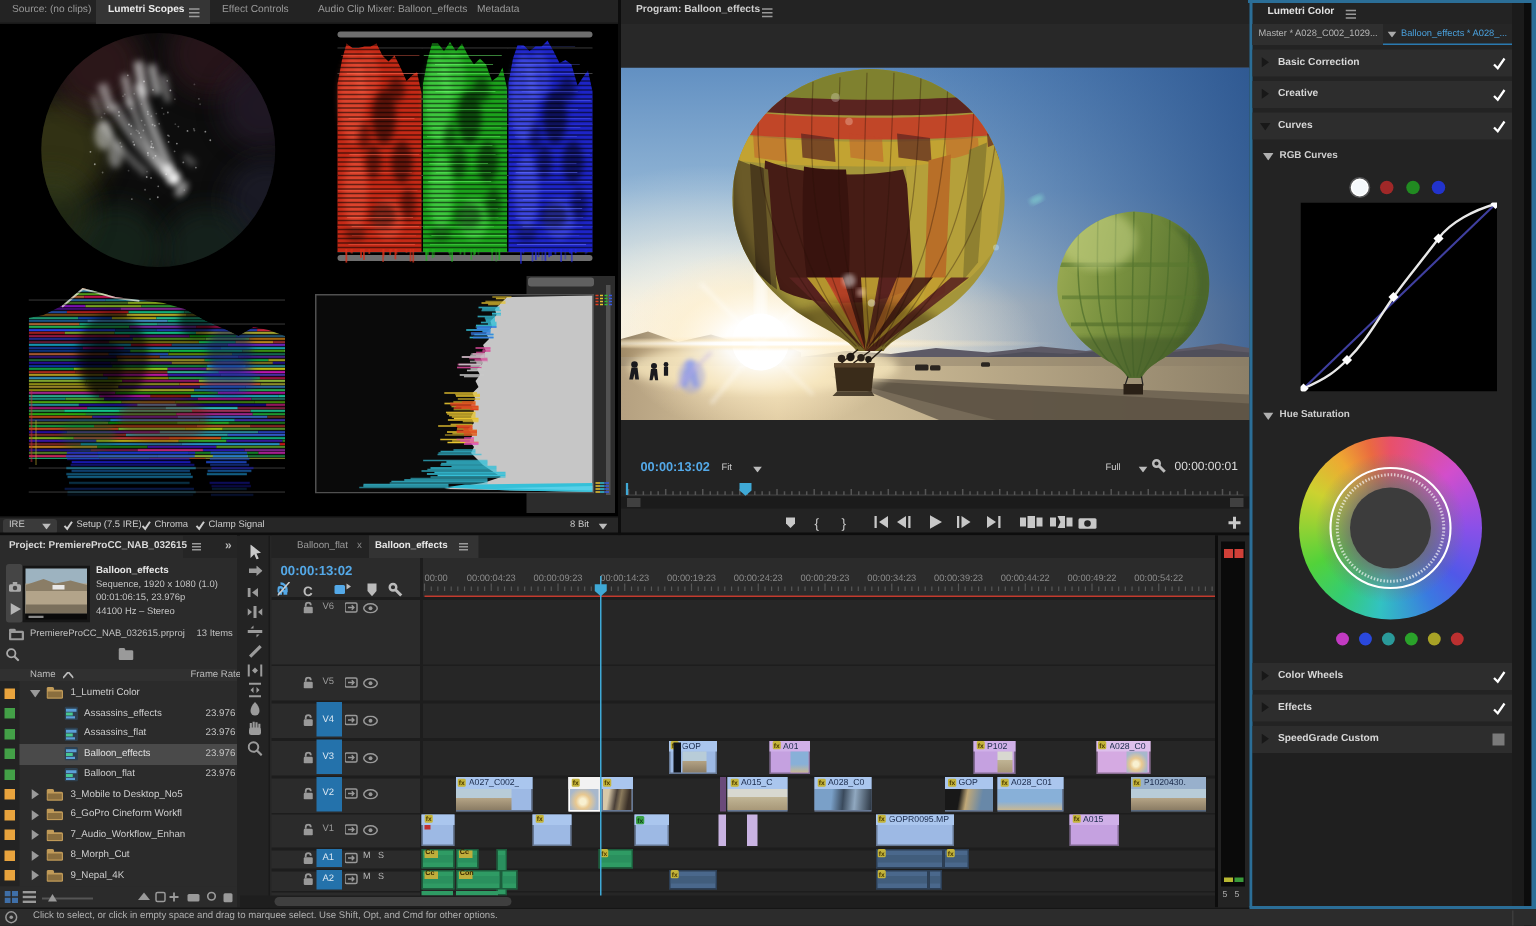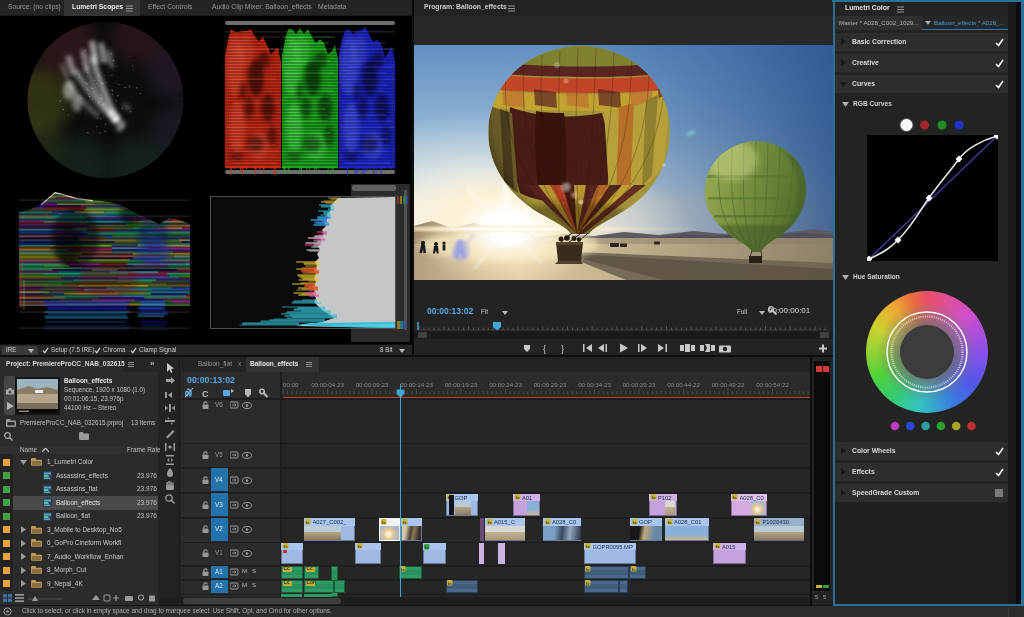--- a/index.html
+++ b/index.html
@@ -1165,21 +1165,21 @@
         <path d="M0,0 L6,0 L3,4 Z" fill="#bbb"></path>
       </svg>
       <div class="tx" style="left:323px;top:308px;font-size:6.3px;color:#ccc">Full</div>
       <svg class="ab" style="left:345px;top:311px" width="6" height="4">
         <path d="M0,0 L6,0 L3,4 Z" fill="#bbb"></path>
       </svg>
       <svg class="ab" style="left:354px;top:306px" width="10" height="10">
         <circle cx="3" cy="3" r="2.2" fill="none" stroke="#bbb" stroke-width="1.6"></circle>
         <line x1="4.5" y1="4.5" x2="8.5" y2="8.5" stroke="#bbb" stroke-width="2"></line>
       </svg>
-      <div class="tx" style="left:354px;top:306px;font-size:8px;color:#ddd">00:00:00:01</div>
+      <div class="tx" style="left:369px;top:306px;font-size:8px;color:#ddd">00:00:00:01</div>
       <svg class="ab" style="left:0;top:320px" width="419" height="12">
         <line x1="4" y1="10" x2="415" y2="10" stroke="#3a3a3a" stroke-width="1"></line>
         <line x1="5.0" y1="6" x2="5.0" y2="10" stroke="#555" stroke-width="1"></line>
         <line x1="9.9" y1="7.5" x2="9.9" y2="10" stroke="#555" stroke-width="1"></line>
         <line x1="14.9" y1="7.5" x2="14.9" y2="10" stroke="#555" stroke-width="1"></line>
         <line x1="19.9" y1="7.5" x2="19.9" y2="10" stroke="#555" stroke-width="1"></line>
         <line x1="24.8" y1="7.5" x2="24.8" y2="10" stroke="#555" stroke-width="1"></line>
         <line x1="29.8" y1="6" x2="29.8" y2="10" stroke="#555" stroke-width="1"></line>
         <line x1="34.7" y1="7.5" x2="34.7" y2="10" stroke="#555" stroke-width="1"></line>
         <line x1="39.6" y1="7.5" x2="39.6" y2="10" stroke="#555" stroke-width="1"></line>

